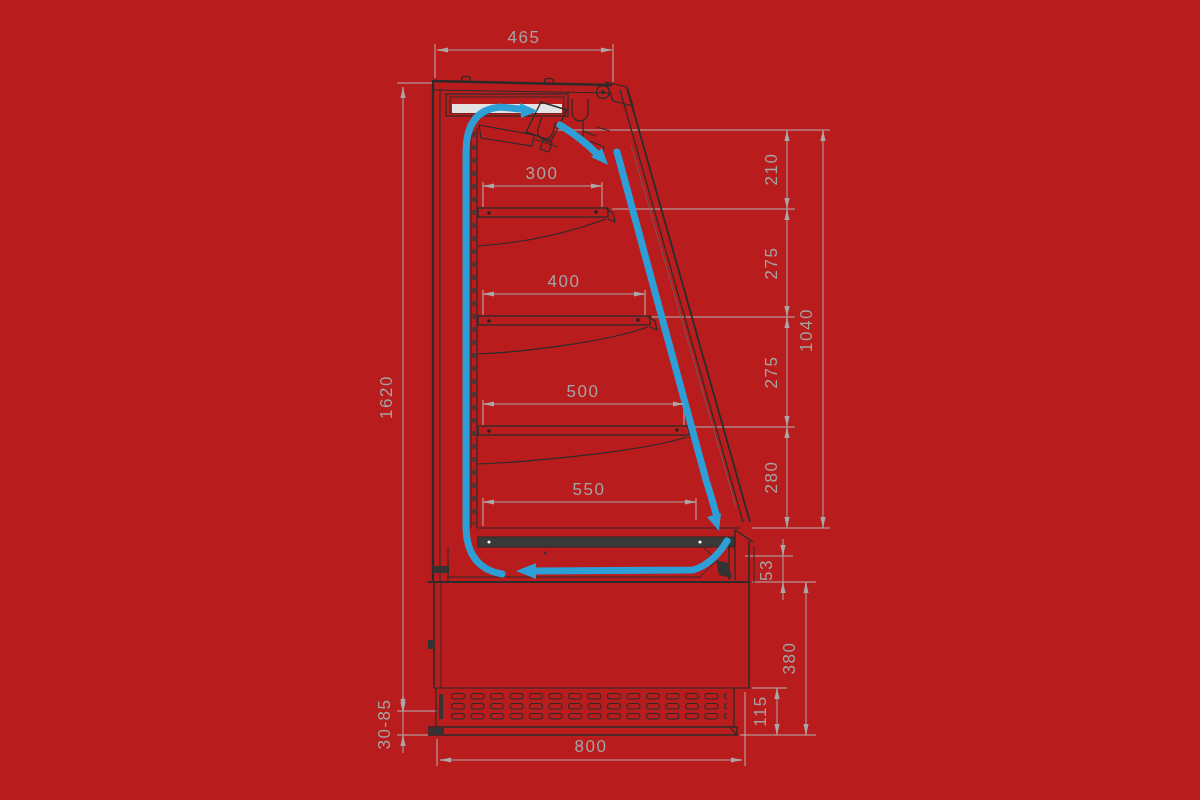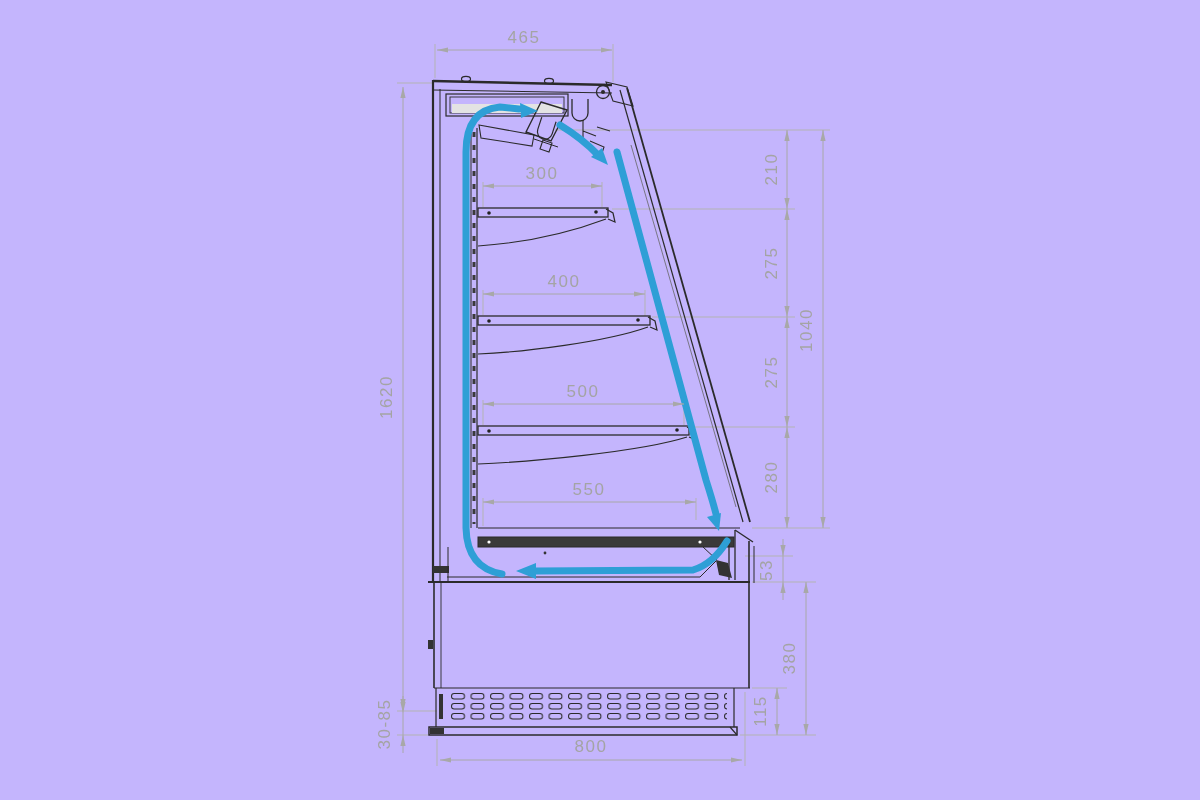--- a/index.html
+++ b/index.html
@@ -1,16 +1,16 @@
 <!DOCTYPE html>
 <html><head>
 <meta charset="utf-8">
 <style>
   html,body{margin:0;padding:0;background:#ffffff;}
-  .stage{position:relative;width:1200px;height:800px;background:#c4b5fd;overflow:hidden;
+  .stage{position:relative;width:1200px;height:800px;background:#b91c1c;overflow:hidden;
          font-family:"Liberation Sans",sans-serif;}
   svg{display:block;}
   text.dim{font-family:"Liberation Sans",sans-serif;font-size:17px;fill:#a4a4a4;letter-spacing:1.5px;}
   .ext{stroke:#b3b3b3;stroke-width:1;fill:none;}
   .dimline{stroke:#a8a8a8;stroke-width:1;fill:none;}
   .ah{fill:#a8a8a8;stroke:none;}
   .st{stroke:#2b2b2b;fill:none;}
   .blue{stroke:#2E9FD6;fill:none;stroke-linecap:round;}
   .bluefill{fill:#2E9FD6;stroke:none;}
 </style>

